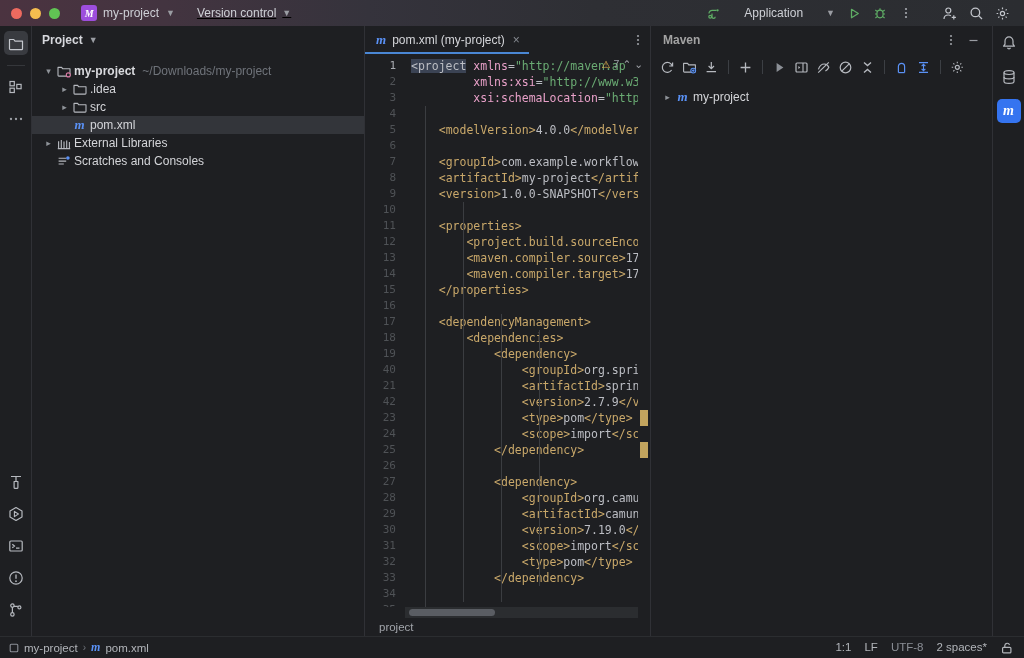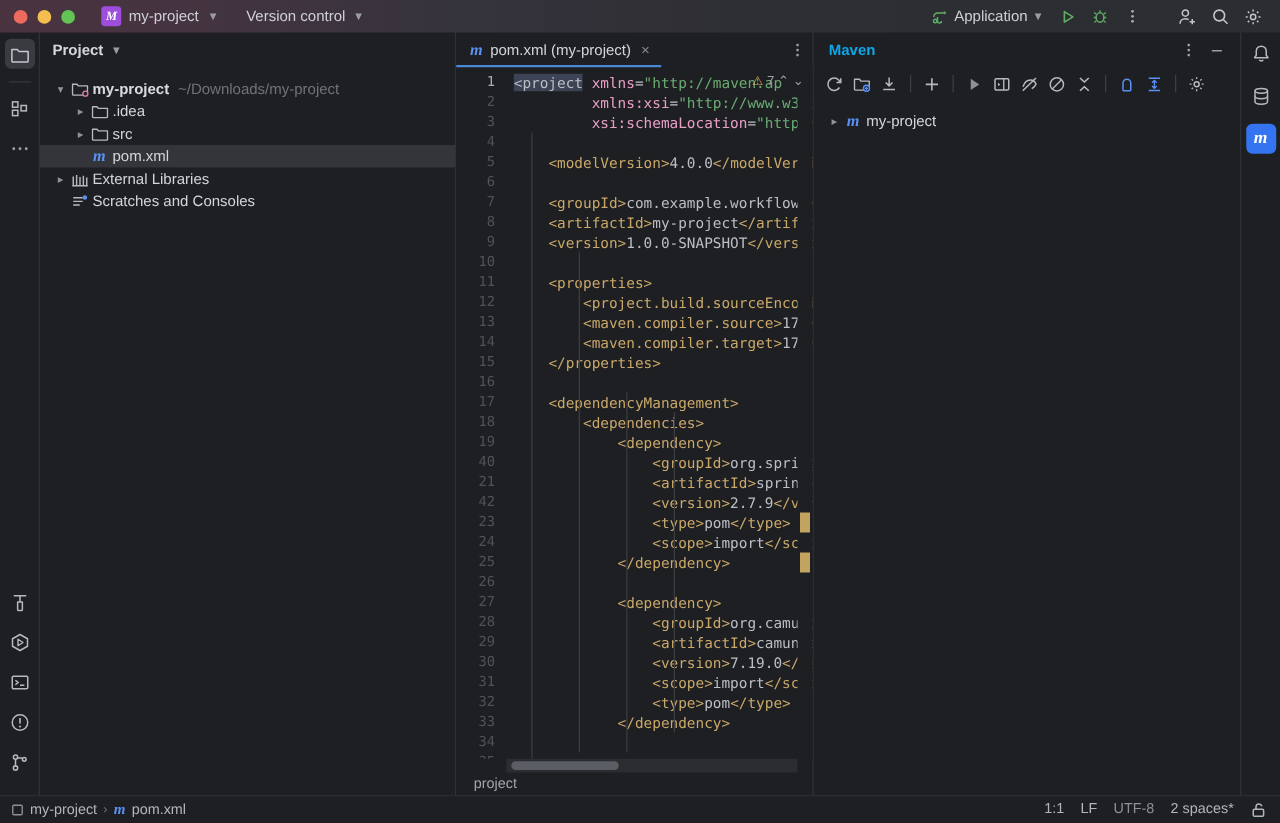--- a/index.html
+++ b/index.html
@@ -27,25 +27,25 @@
 
   .proj-chip { display: flex; align-items: center; gap: 6px; margin-left: 21px; }
   .maven-badge {
     width: 16px; height: 16px; border-radius: 3px; background: #9d4edd;
     color: #fff; font-size: 10px; font-weight: bold; font-style: italic;
     display: flex; align-items: center; justify-content: center;
     font-family: "Liberation Serif", serif; letter-spacing: -0.5px;
   }
   .tb-text { color: #ced0d6; font-size: 12px; }
   .chev { color: #9a9da3; font-size: 9px; line-height: 1; margin-left: 1px; }
-  .vcs { margin-left: 22px; display: flex; align-items: center; gap: 5px; }
+  .vcs { margin-left: 22px; display: flex; align-items: center; gap: 5px; text-decoration: underline; }
 
   .tb-right { margin-left: auto; display: flex; align-items: center; gap: 0px; padding-right: 9px; }
   .tb-btn { width: 26px; height: 22px; display: flex; align-items: center; justify-content: center; border-radius: 4px; }
-  .runcfg { display: flex; align-items: center; gap: 3px; padding: 0 6px; height: 22px; border-radius: 4px; }
+  .runcfg { display: flex; align-items: center; gap: 22px; padding: 0 6px; height: 22px; border-radius: 4px; }
   .gap-right { width: 18px; }
 
   
   .body { flex: 1 1 auto; display: flex; min-height: 0; }
 
   
   .rail {
     width: 32px; flex: 0 0 32px; background: #1e1f22;
     display: flex; flex-direction: column; align-items: center;
     border-right: 1px solid #303136; padding-top: 5px;
@@ -124,21 +124,21 @@
 
   .bread-row { height: 18px; flex: 0 0 18px; display: flex; align-items: center; padding-left: 14px; background: #1e1f22; }
   .bread-txt { font-size: 11.5px; color: #a2a5ab; }
 
   
   .maven-panel {
     width: 342px; flex: 0 0 342px; background: #1e1f22; display: flex; flex-direction: column;
     border-left: 1px solid #303136;
   }
   .mv-header { height: 28px; display: flex; align-items: center; padding: 0 8px 0 12px; }
-  .mv-title { color: #0ea5e9; font-size: 12px; font-weight: bold; }
+  .mv-title { color: #a3a3a3; font-size: 12px; font-weight: bold; }
   .mv-hdr-right { margin-left: auto; display: flex; align-items: center; gap: 2px; color: #9a9da3; }
   .mv-toolbar { height: 26px; display: flex; align-items: center; padding-left: 6px; gap: 1px; }
   .mv-tb-btn { width: 21px; height: 21px; display: flex; align-items: center; justify-content: center; border-radius: 4px; }
   .mv-sep { width: 1px; height: 14px; background: #3c3f44; margin: 0 5px; }
   .mv-tree { padding-top: 8px; font-size: 12px; color: #d4d5d9; }
 
   
   .rrail {
     width: 32px; flex: 0 0 32px; background: #1e1f22; display: flex; flex-direction: column;
     align-items: center; padding-top: 5px; border-left: 1px solid #303136;

